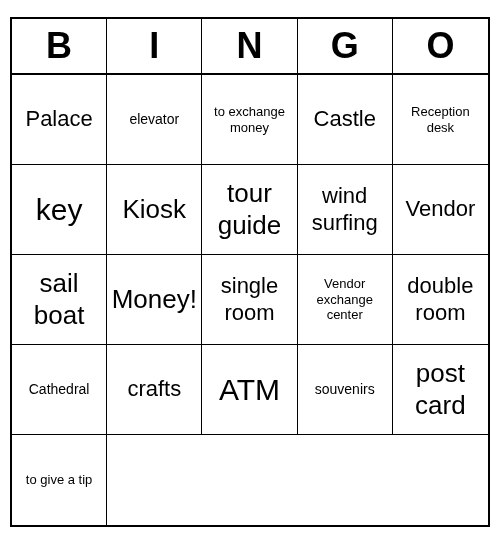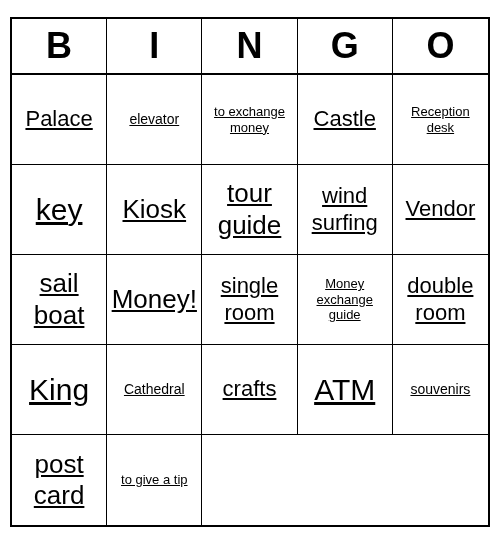--- a/index.html
+++ b/index.html
@@ -44,21 +44,20 @@
       justify-content: center;
       text-align: center;
       padding: 4px;
       min-height: 90px;
       line-height: 1.2;
     }
     .bingo-cell:nth-child(5n) { border-right: none; }
     .bingo-cell:nth-child(n+21) { border-bottom: none; }
     .cell-text {
       font-size: 14px;
-      text-decoration: underline;
     }
     .cell-text.large { font-size: 22px; font-weight: normal; }
     .cell-text.xlarge { font-size: 26px; font-weight: normal; }
     .cell-text.xxlarge { font-size: 30px; }
     .cell-text.small { font-size: 13px; }
   </style>
 </head>
 <body>
 
 <div class="bingo-card">
@@ -103,27 +102,24 @@
       <div class="bingo-cell">
         <span class="cell-text xlarge">sail boat</span>
       </div>
       <div class="bingo-cell">
         <span class="cell-text xlarge">Money!</span>
       </div>
       <div class="bingo-cell">
         <span class="cell-text large">single room</span>
       </div>
       <div class="bingo-cell">
-        <span class="cell-text small">Money exchange guide</span>
+        <span class="cell-text small">Vendor exchange center</span>
       </div>
       <div class="bingo-cell">
         <span class="cell-text large">double room</span>
-      </div>
-      <div class="bingo-cell">
-        <span class="cell-text xxlarge">King</span>
       </div>
       <div class="bingo-cell">
         <span class="cell-text">Cathedral</span>
       </div>
       <div class="bingo-cell">
         <span class="cell-text large">crafts</span>
       </div>
       <div class="bingo-cell">
         <span class="cell-text xxlarge">ATM</span>
       </div>

